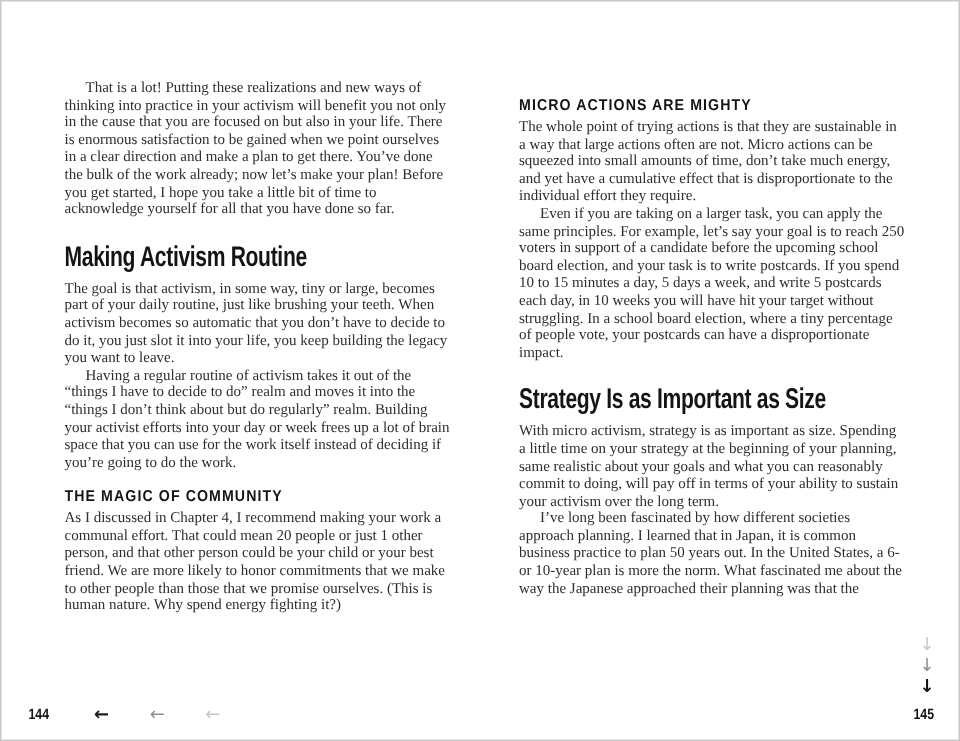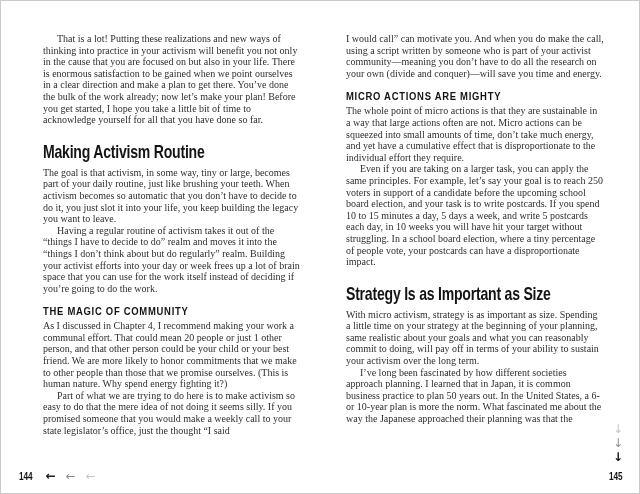--- a/index.html
+++ b/index.html
@@ -8,21 +8,21 @@
     width: 640px;
     height: 494px;
     box-sizing: border-box;
     border: 1px solid #c9c9c9;
     background: #ffffff;
     overflow: hidden;
     font-family: "Liberation Serif", serif;
   }
   .page {
     position: absolute;
-    top: 32px;
+    top: 52px;
     width: 258px;
     height: 424px;
     overflow: hidden;
   }
   .page-left  { left: 42px; }
   .page-right { left: 345px; }
 
   .body {
     margin: 0;
     font-size: 10px;
@@ -56,21 +56,21 @@
     transform-origin: left center;
     white-space: nowrap;
   }
 
   .footer-left {
     position: absolute;
     left: 18px;
     bottom: 11px;
     display: flex;
     align-items: center;
-    gap: 10px;
+    gap: 27px;
   }
   .pagenum {
     display: inline-block;
     font-family: "Liberation Sans", sans-serif;
     font-weight: 700;
     font-size: 10px;
     color: #141414;
     transform: scaleX(0.82);
     transform-origin: left center;
   }
@@ -107,27 +107,25 @@
 
 <div class="frame">
 
   <div class="page page-left">
     <p class="body indent">That is a lot! Putting these realizations and new ways of thinking into practice in your activism will benefit you not only in the cause that you are focused on but also in your life. There is enormous satisfaction to be gained when we point ourselves in a clear direction and make a plan to get there. You’ve done the bulk of the work already; now let’s make your plan! Before you get started, I hope you take a little bit of time to acknowledge yourself for all that you have done so far.</p>
     <h1 class="h1">Making Activism Routine</h1>
     <p class="body">The goal is that activism, in some way, tiny or large, becomes part of your daily routine, just like brushing your teeth. When activism becomes so automatic that you don’t have to decide to do it, you just slot it into your life, you keep building the legacy you want to leave.</p>
     <p class="body indent">Having a regular routine of activism takes it out of the “things I have to decide to do” realm and moves it into the “things I don’t think about but do regularly” realm. Building your activist efforts into your day or week frees up a lot of brain space that you can use for the work itself instead of deciding if you’re going to do the work.</p>
     <h2 class="h2">THE MAGIC OF COMMUNITY</h2>
     <p class="body">As I discussed in Chapter 4, I recommend making your work a communal effort. That could mean 20 people or just 1 other person, and that other person could be your child or your best friend. We are more likely to honor commitments that we make to other people than those that we promise ourselves. (This is human nature. Why spend energy fighting it?)</p>
-    <p class="body indent">Part of what we are trying to do here is to make activism so easy to do that the mere idea of not doing it seems silly. If you promised someone that you would make a weekly call to your state legislator’s office, just the thought “I said</p>
   </div>
 
   <div class="page page-right">
-    <p class="body">I would call” can motivate you. And when you do make the call, using a script written by someone who is part of your activist community—meaning you don’t have to do all the research on your own (divide and conquer)—will save you time and energy.</p>
     <h2 class="h2">MICRO ACTIONS ARE MIGHTY</h2>
-    <p class="body">The whole point of micro actions is that they are sustainable in a way that large actions often are not. Micro actions can be squeezed into small amounts of time, don’t take much energy, and yet have a cumulative effect that is disproportionate to the individual effort they require.</p>
+    <p class="body">The whole point of trying actions is that they are sustainable in a way that large actions often are not. Micro actions can be squeezed into small amounts of time, don’t take much energy, and yet have a cumulative effect that is disproportionate to the individual effort they require.</p>
     <p class="body indent">Even if you are taking on a larger task, you can apply the same principles. For example, let’s say your goal is to reach 250 voters in support of a candidate before the upcoming school board election, and your task is to write postcards. If you spend 10 to 15 minutes a day, 5 days a week, and write 5 postcards each day, in 10 weeks you will have hit your target without struggling. In a school board election, where a tiny percentage of people vote, your postcards can have a disproportionate impact.</p>
     <h1 class="h1">Strategy Is as Important as Size</h1>
     <p class="body">With micro activism, strategy is as important as size. Spending a little time on your strategy at the beginning of your planning, same realistic about your goals and what you can reasonably commit to doing, will pay off in terms of your ability to sustain your activism over the long term.</p>
     <p class="body indent">I’ve long been fascinated by how different societies approach planning. I learned that in Japan, it is common business practice to plan 50 years out. In the United States, a 6- or 10-year plan is more the norm. What fascinated me about the way the Japanese approached their planning was that the</p>
   </div>
 
   <div class="footer-left">
     <span class="pagenum">144</span>
     <span class="arrow back a1">←</span>
     <span class="arrow back a2">←</span>

